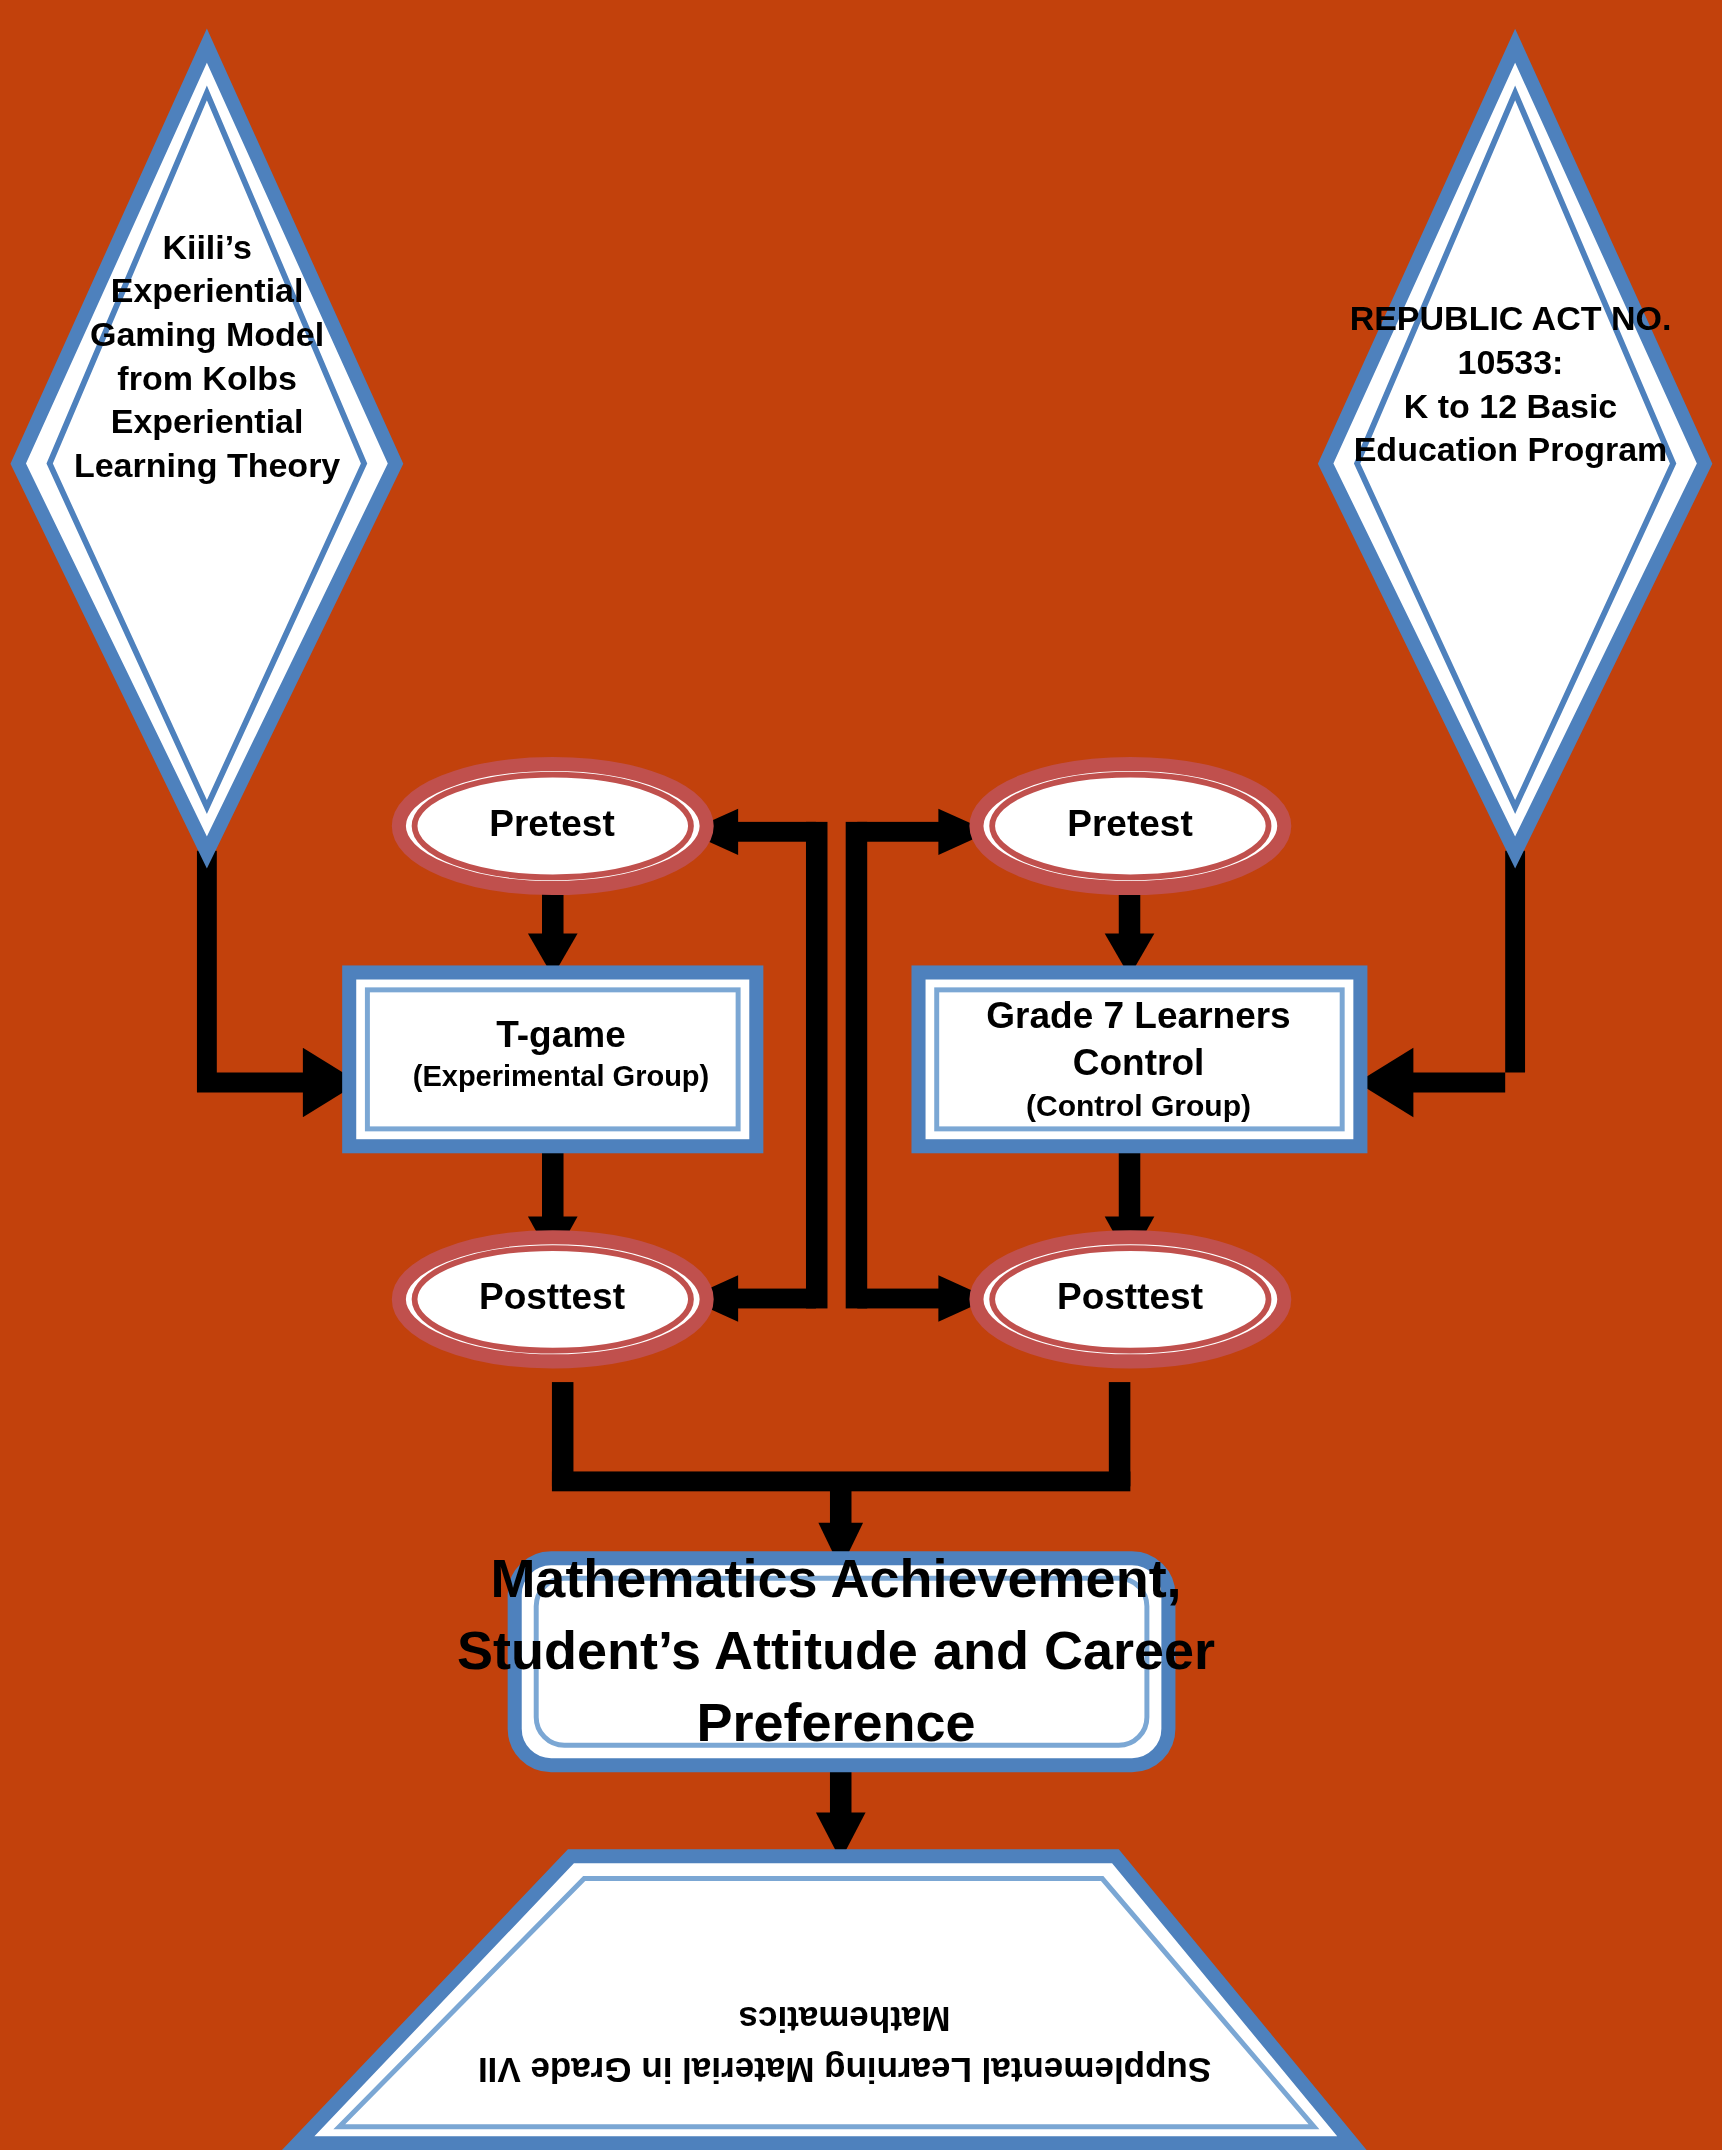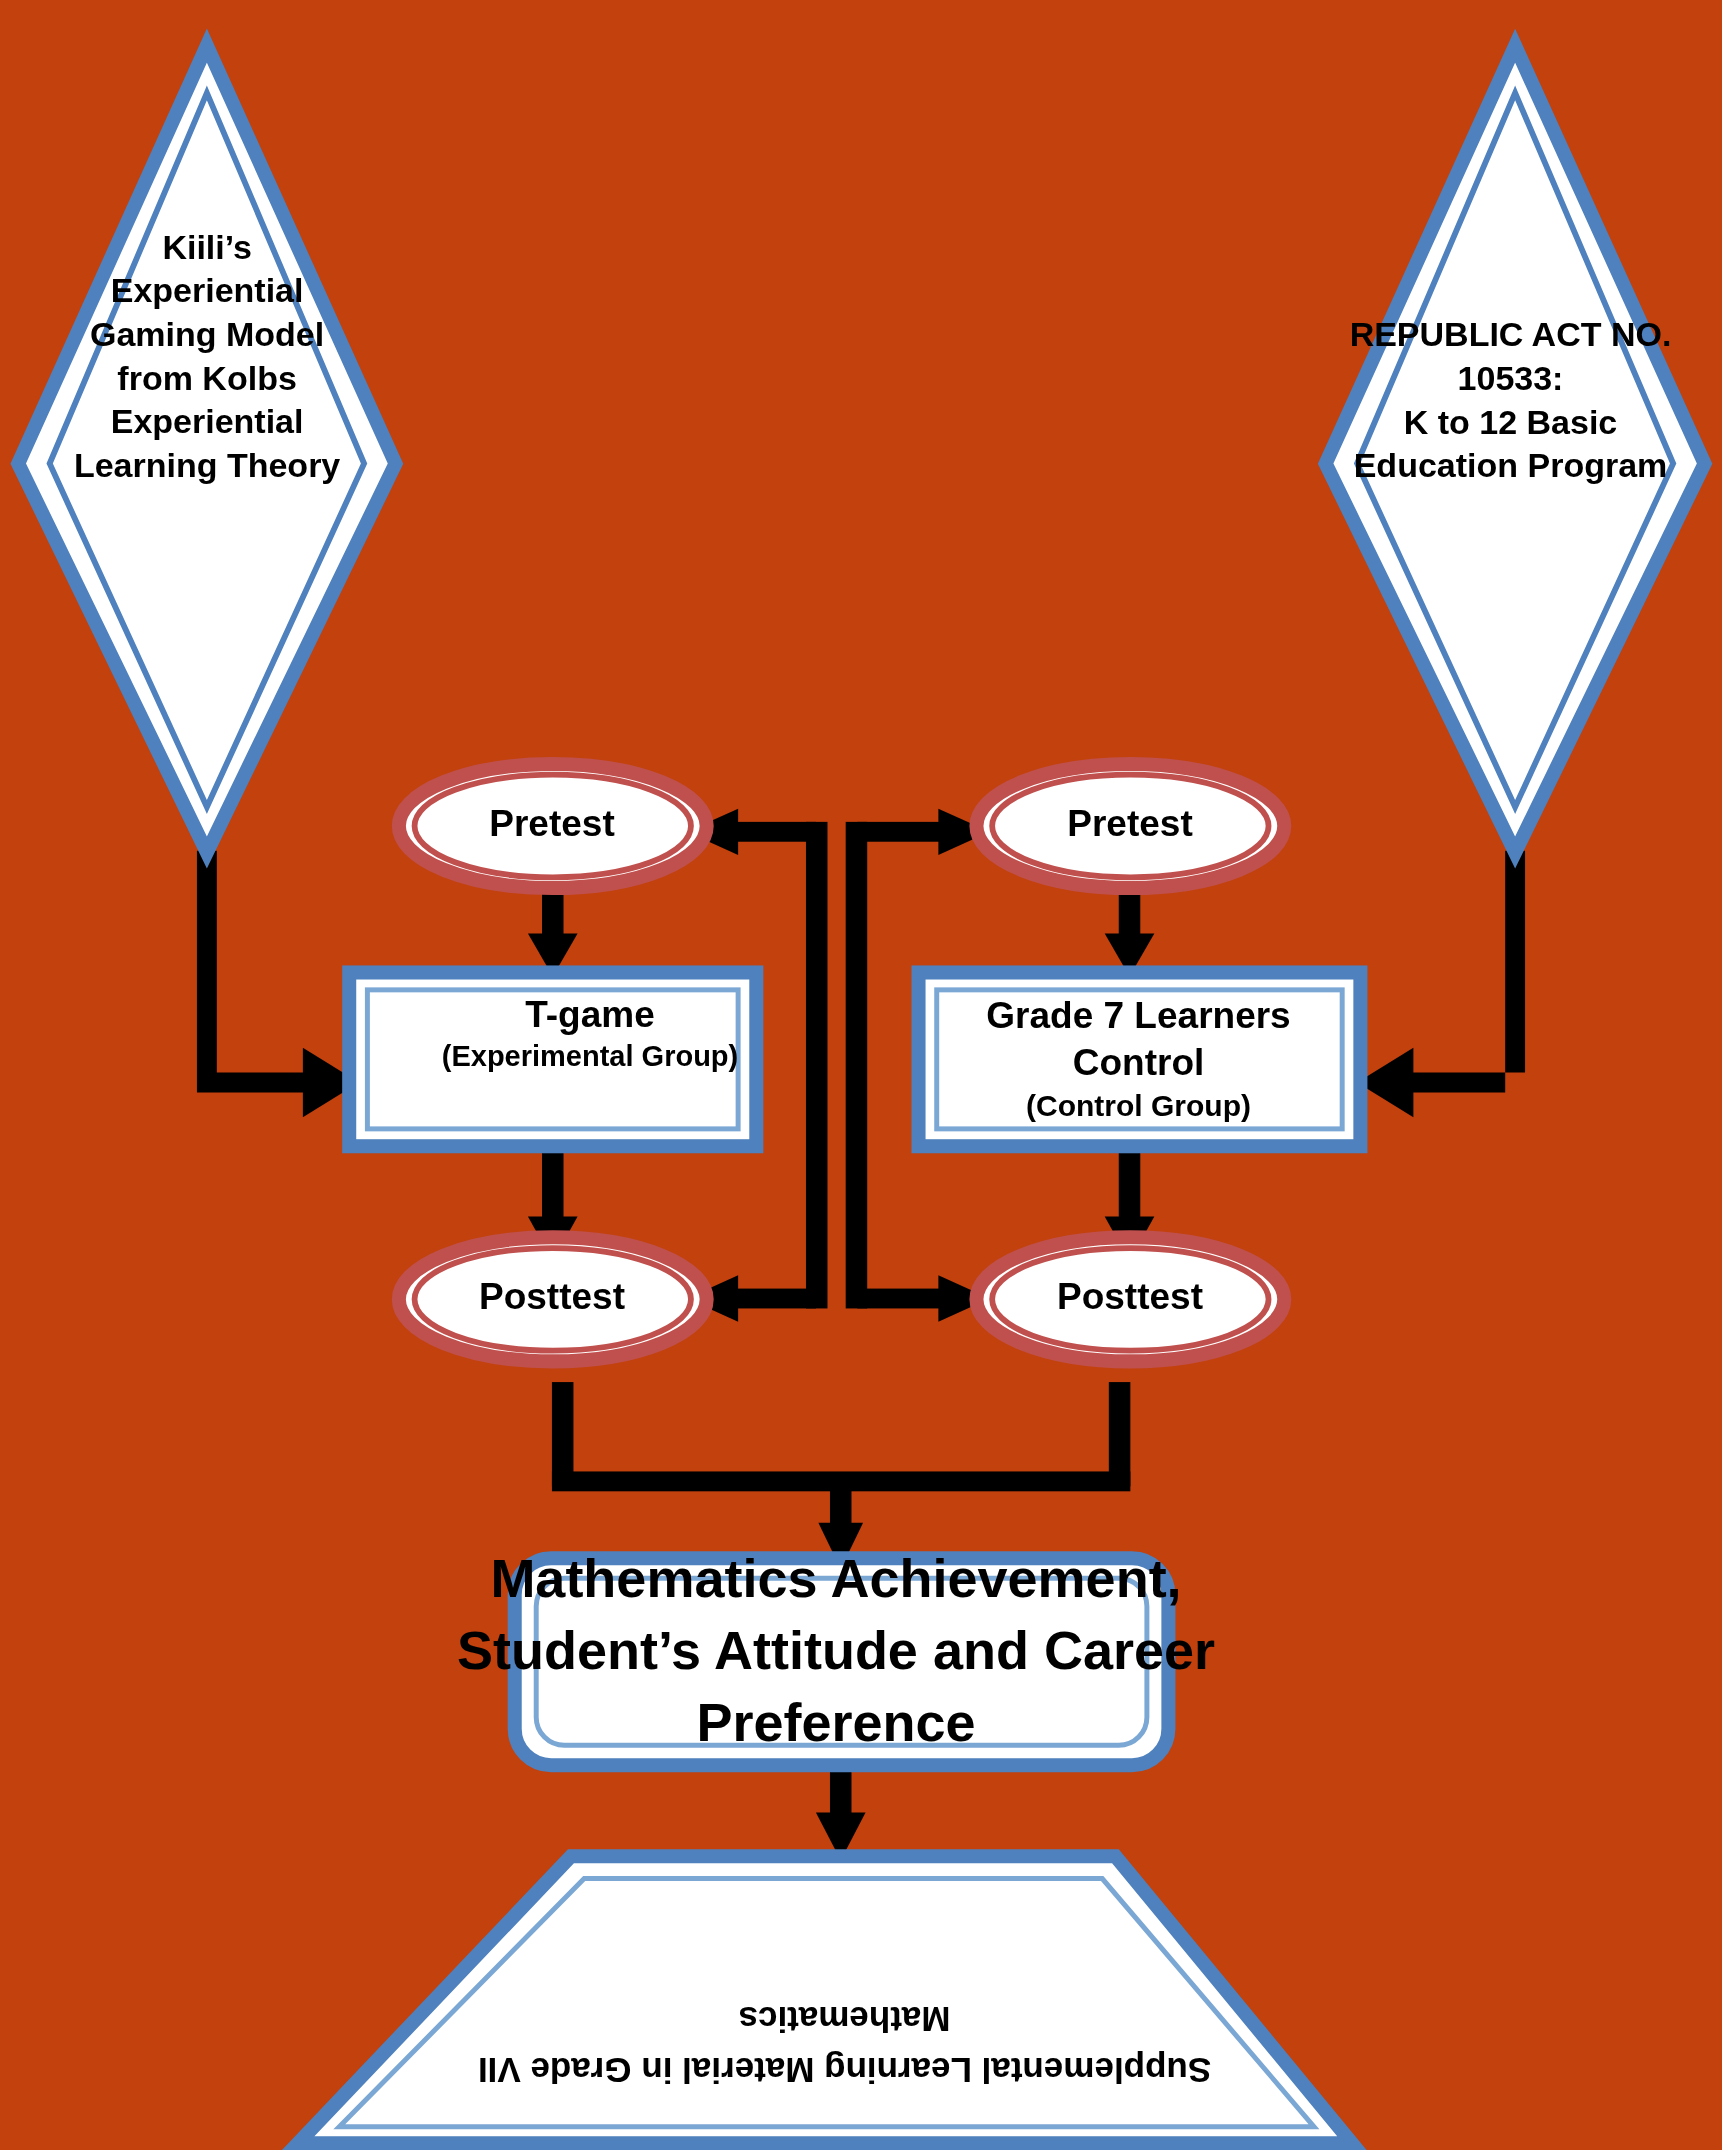--- a/index.html
+++ b/index.html
@@ -38,34 +38,34 @@
   }
   .node-text .ln { display: block; white-space: nowrap; }
   .flip180 { transform: rotate(180deg); }
 
   
   #diamond-left-text {
     left: 16.6px; top: 257px; width: 381px; height: 199px;
     font-size: 34px;
   }
   #diamond-right-text {
-    left: 1316px; top: 326px; width: 389px; height: 149px;
+    left: 1316px; top: 310px; width: 389px; height: 149px;
     font-size: 34px;
   }
 
   
   .oval-text { font-size: 37px; }
   #pretest-left-text  { left: 397px;  top: 778px;  width: 310px; height: 91px; }
   #pretest-right-text { left: 975px; top: 778px;  width: 310px; height: 91px; }
   #posttest-left-text { left: 397px;  top: 1251px; width: 310px; height: 91px; }
   #posttest-right-text{ left: 975px; top: 1251px; width: 310px; height: 91px; }
 
   
   #tgame-text {
-    left: 356px; top: 969px; width: 410px; height: 128px; padding-left: 29px;
+    left: 356px; top: 989px; width: 410px; height: 128px;
   }
   #tgame-text .l1 { font-size: 37px; }
   #tgame-text .l2 { font-size: 29px; }
   #control-text {
     left: 919px; top: 986px; width: 439px; height: 145px;
   }
   #control-text .l1 { font-size: 37px; }
   #control-text .l2 { font-size: 30px; }
 
   

